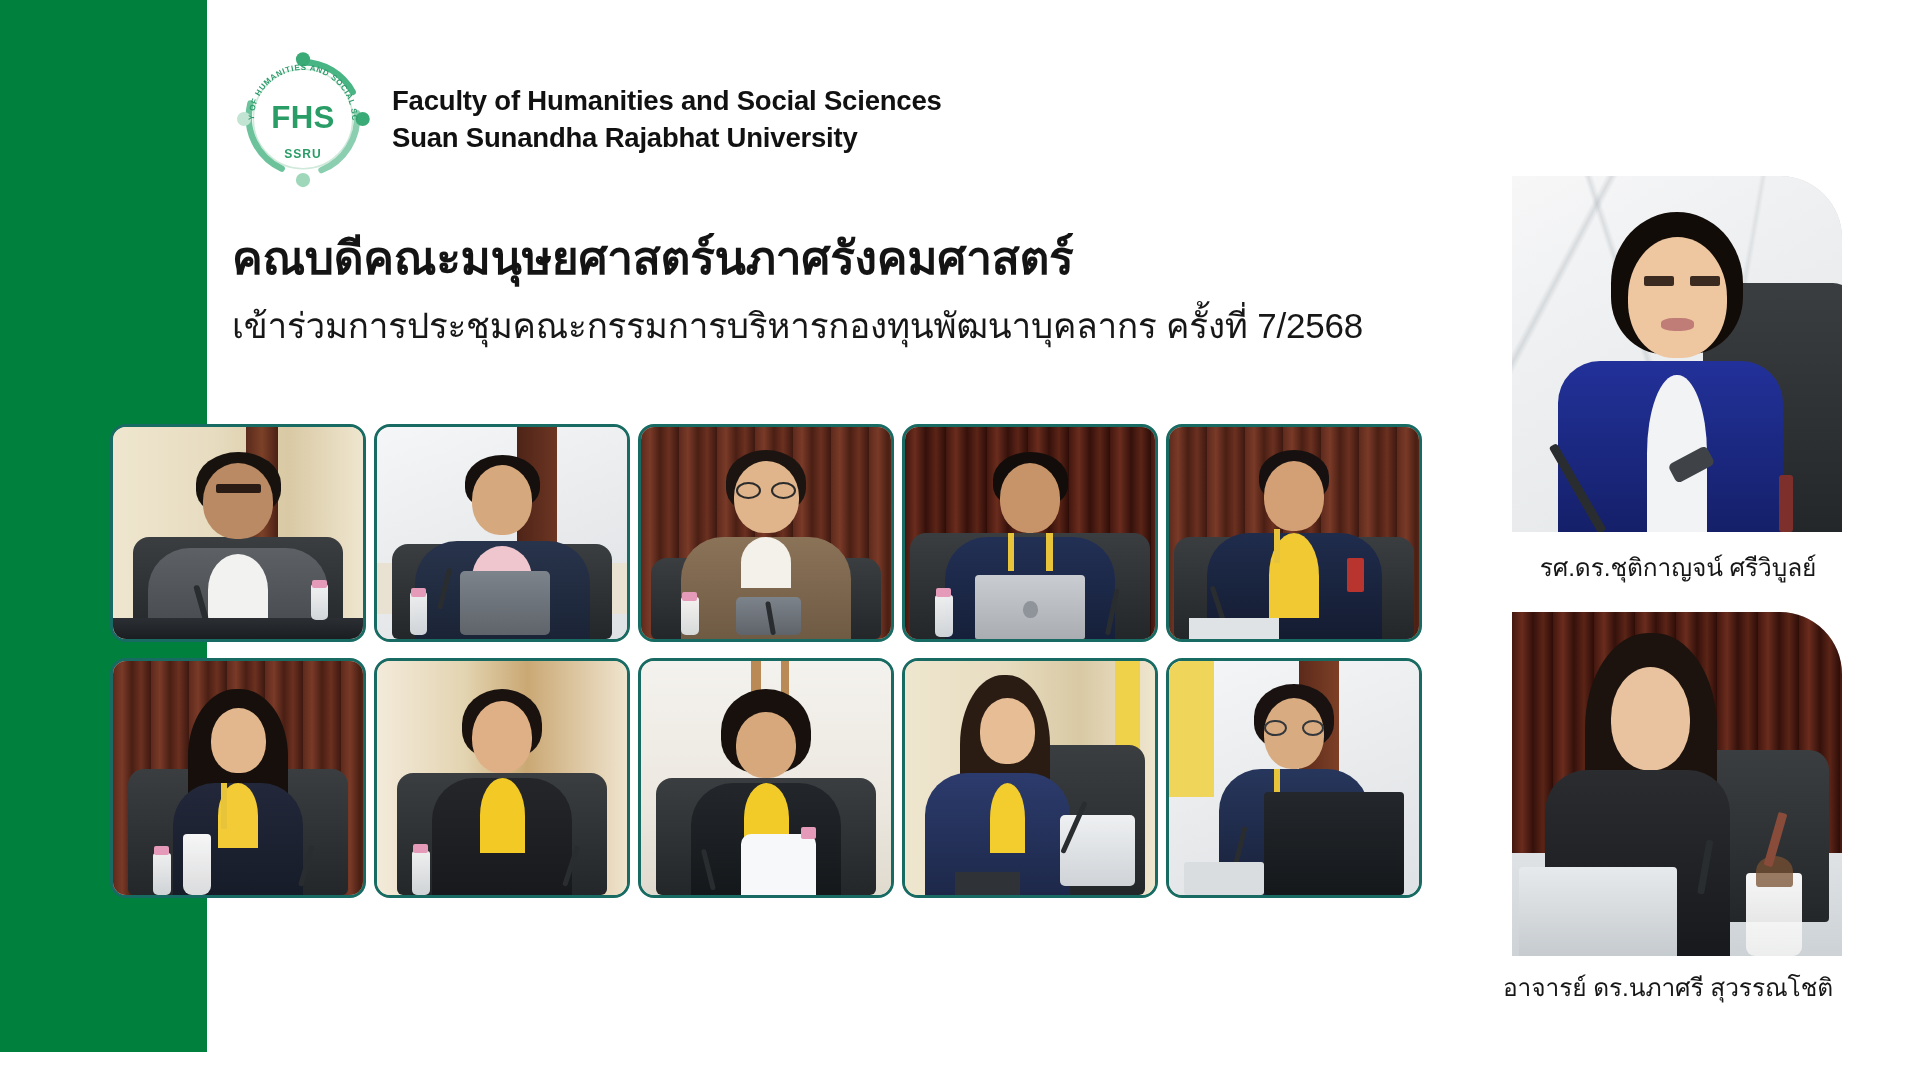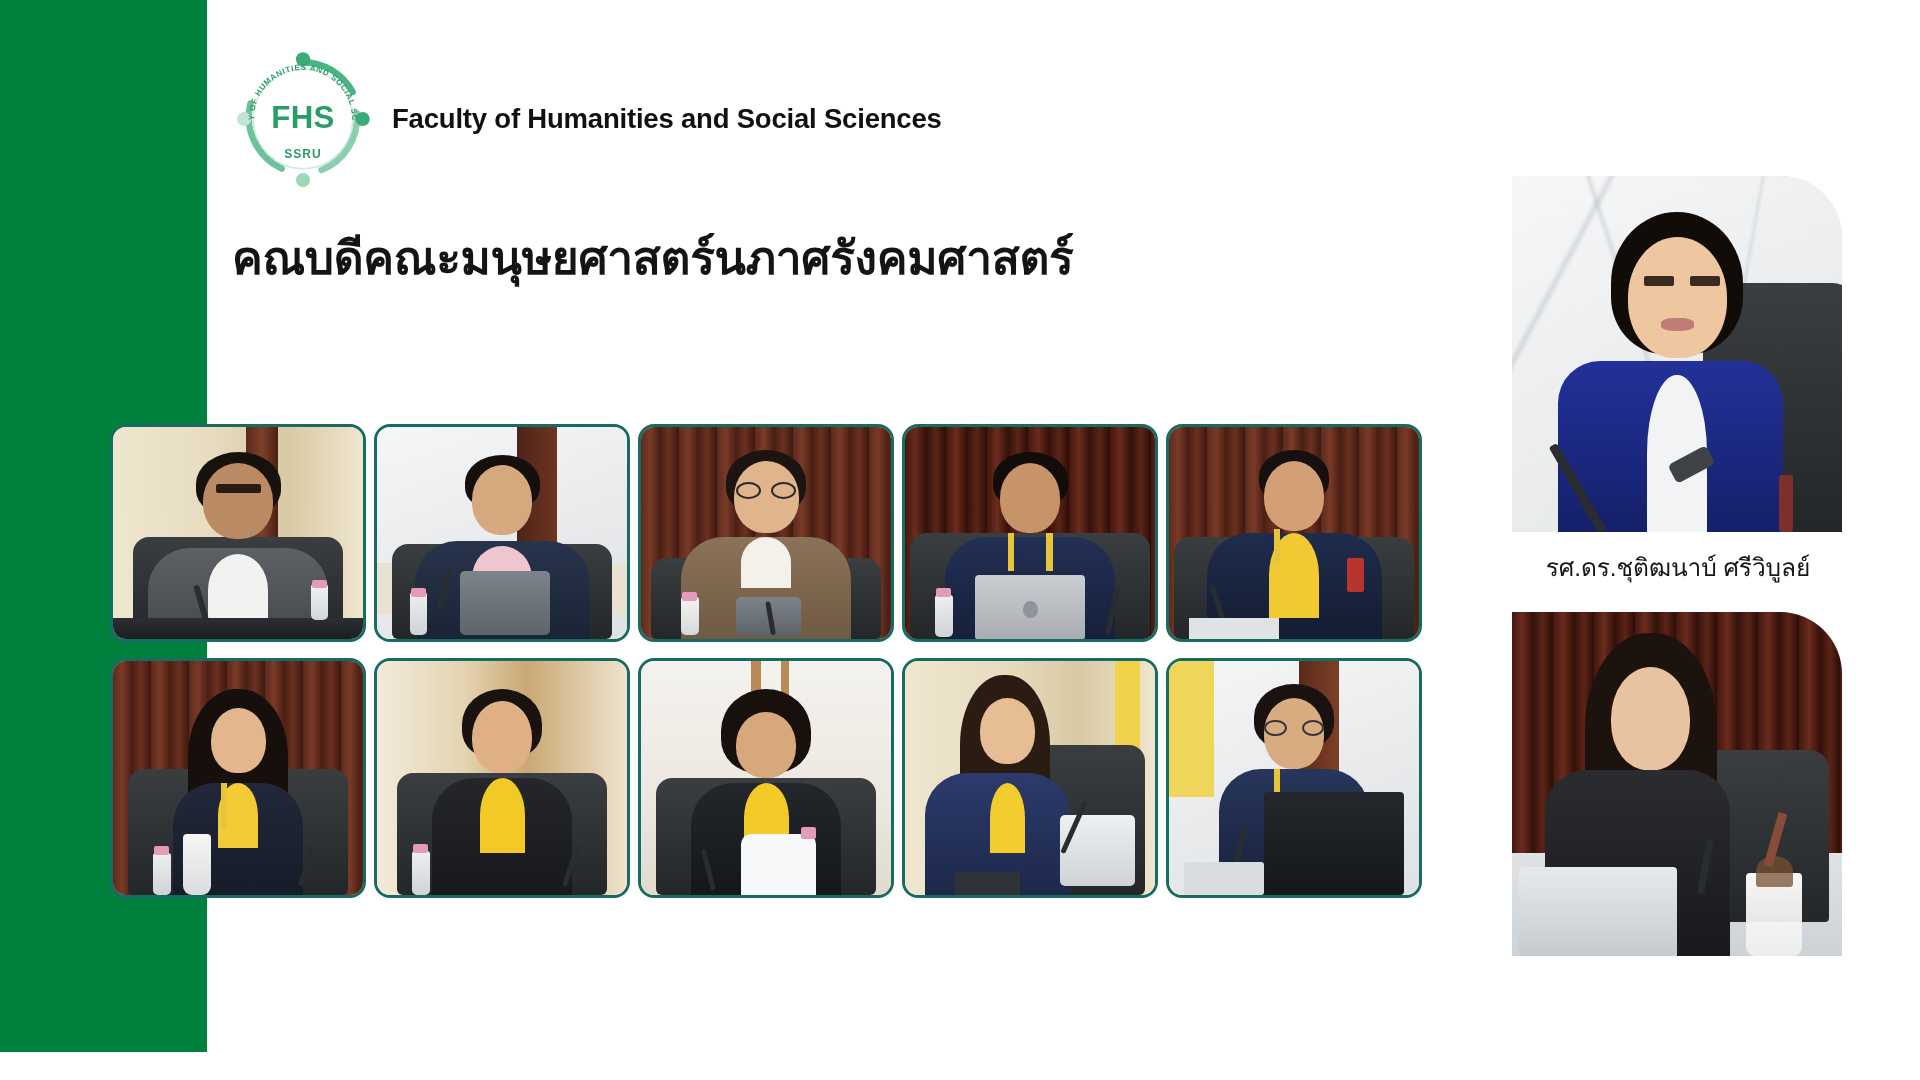--- a/index.html
+++ b/index.html
@@ -257,24 +257,26 @@
         <textPath href="#ringTop" startOffset="50%" text-anchor="middle">FACULTY OF HUMANITIES AND SOCIAL SCIENCES</textPath>
       </text>
 
       <text x="100" y="112" text-anchor="middle" font-size="44" font-weight="700" fill="#2a9d67" font-family="Liberation Sans, sans-serif" letter-spacing="0.5">FHS</text>
 
       <text x="100" y="155" text-anchor="middle" font-size="17" font-weight="700" fill="#2a9d67" font-family="Liberation Sans, sans-serif" letter-spacing="1.4">SSRU</text>
     </svg>
 
     <div class="brand-text">
       <div class="brand-line">Faculty of Humanities and Social Sciences</div>
+      <div class="brand-line">Suan Sunandha Rajabhat University</div>
     </div>
   </div>
 
   <div class="headline">คณบดีคณะมนุษยศาสตร์นภาศรังคมศาสตร์</div>
+  <div class="subheadline">เข้าร่วมการประชุมคณะกรรมการบริหารกองทุนพัฒนาบุคลากร ครั้งที่ 7/2568</div>
 
   <div class="photo-grid">
 
     <div class="thumb">
       <div class="scene">
         <div class="bg bg-wood"></div>
         <div style="position:absolute;left:53%;top:0;width:13%;height:62%;background:linear-gradient(90deg,#5a2a1c,#7c4128,#4b2015);"></div>
         <div class="chair" style="left:8%;top:52%;width:84%;height:48%;"></div>
         <div class="body" style="left:14%;top:57%;width:72%;height:43%;background:linear-gradient(180deg,#5d6065,#45484c);"></div>
         <div class="shirt" style="left:38%;top:60%;width:24%;height:34%;background:#f2f2f0;"></div>
@@ -442,31 +444,32 @@
       <div style="position:absolute;left:40%;top:28%;width:9%;height:3%;background:#3a2a20;border-radius:2px;"></div>
       <div style="position:absolute;left:54%;top:28%;width:9%;height:3%;background:#3a2a20;border-radius:2px;"></div>
       <div style="position:absolute;left:45%;top:40%;width:10%;height:3.5%;background:#c07d77;border-radius:40%;"></div>
       <div class="body" style="left:14%;top:52%;width:68%;height:48%;background:linear-gradient(180deg,#22319a,#152069);"></div>
       <div class="shirt" style="left:41%;top:56%;width:18%;height:44%;background:#f2f3f5;"></div>
       <div class="mic" style="left:26%;bottom:0;width:2.6%;height:28%;transform:rotate(-30deg);"></div>
       <div style="position:absolute;left:48%;bottom:16%;width:13%;height:6%;background:#3f4347;border-radius:5px;transform:rotate(-28deg);"></div>
       <div style="position:absolute;right:15%;bottom:0;width:4%;height:16%;background:#7d2f2b;border-radius:3px;"></div>
     </div>
   </div>
-  <div class="feature-caption" id="caption-1">รศ.ดร.ชุติฒนาบ์ ศรีวิบูลย์</div>
+  <div class="feature-caption" id="caption-1">รศ.ดร.ชุติกาญจน์ ศรีวิบูลย์</div>
 
   <div class="feature" id="feature-2">
     <div class="scene">
       <div class="bg bg-curtain-dark"></div>
       <div style="position:absolute;left:0;bottom:0;width:100%;height:30%;background:linear-gradient(180deg,#dfe3e6,#cdd2d6);"></div>
       <div class="chair" style="right:4%;top:40%;width:44%;height:50%;border-radius:20px 20px 4px 4px;"></div>
       <div class="hair-long" style="left:22%;top:6%;width:40%;height:58%;background:#1c130e;"></div>
       <div class="head" style="left:30%;top:16%;width:24%;height:30%;background:#e9c3a0;"></div>
       <div class="body" style="left:10%;top:46%;width:56%;height:54%;background:linear-gradient(180deg,#2a2c30,#17191c);"></div>
       <div class="laptop" style="left:2%;bottom:0;width:48%;height:26%;background:linear-gradient(180deg,#e7eaec,#c6cbcf);border-radius:4px 4px 0 0;"></div>
       <div class="cup" style="right:12%;bottom:0;width:17%;height:24%;"></div>
       <div style="position:absolute;right:15%;bottom:20%;width:11%;height:9%;background:rgba(120,80,50,.75);border-radius:50% 50% 10% 10%;"></div>
       <div style="position:absolute;right:19%;bottom:26%;width:2.6%;height:16%;background:#8a4c3a;border-radius:2px;transform:rotate(16deg);"></div>
       <div class="mic" style="left:56%;bottom:18%;width:2.2%;height:16%;transform:rotate(10deg);"></div>
     </div>
   </div>
+  <div class="feature-caption" id="caption-2">อาจารย์ ดร.นภาศรี สุวรรณโชติ</div>
 
 </div>
 
 </body></html>

